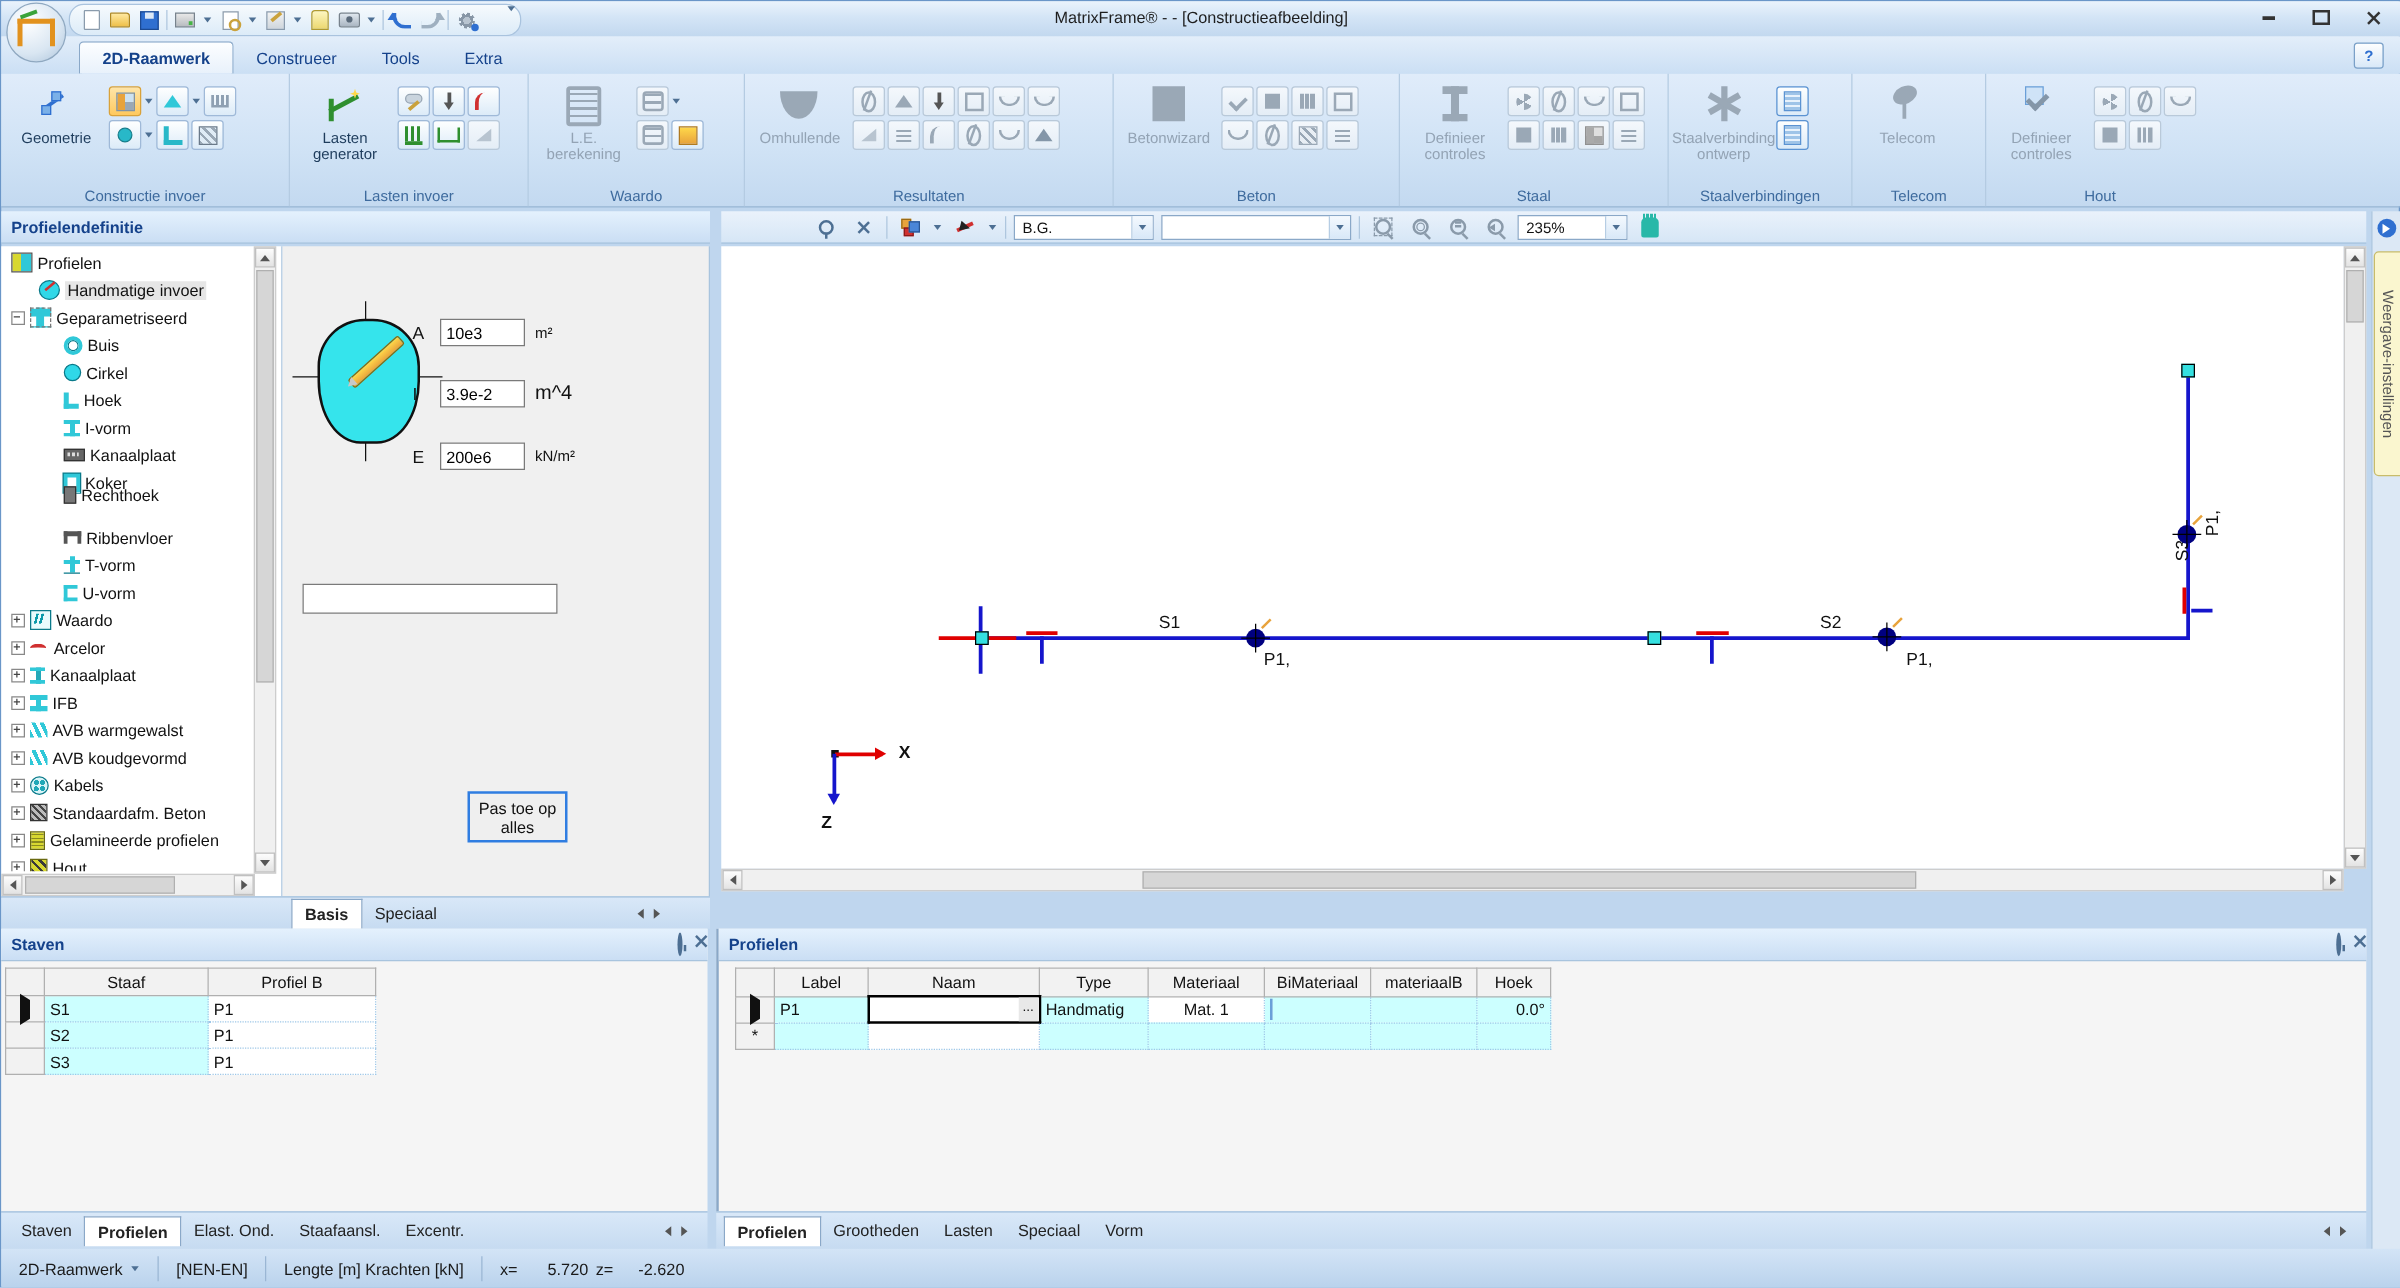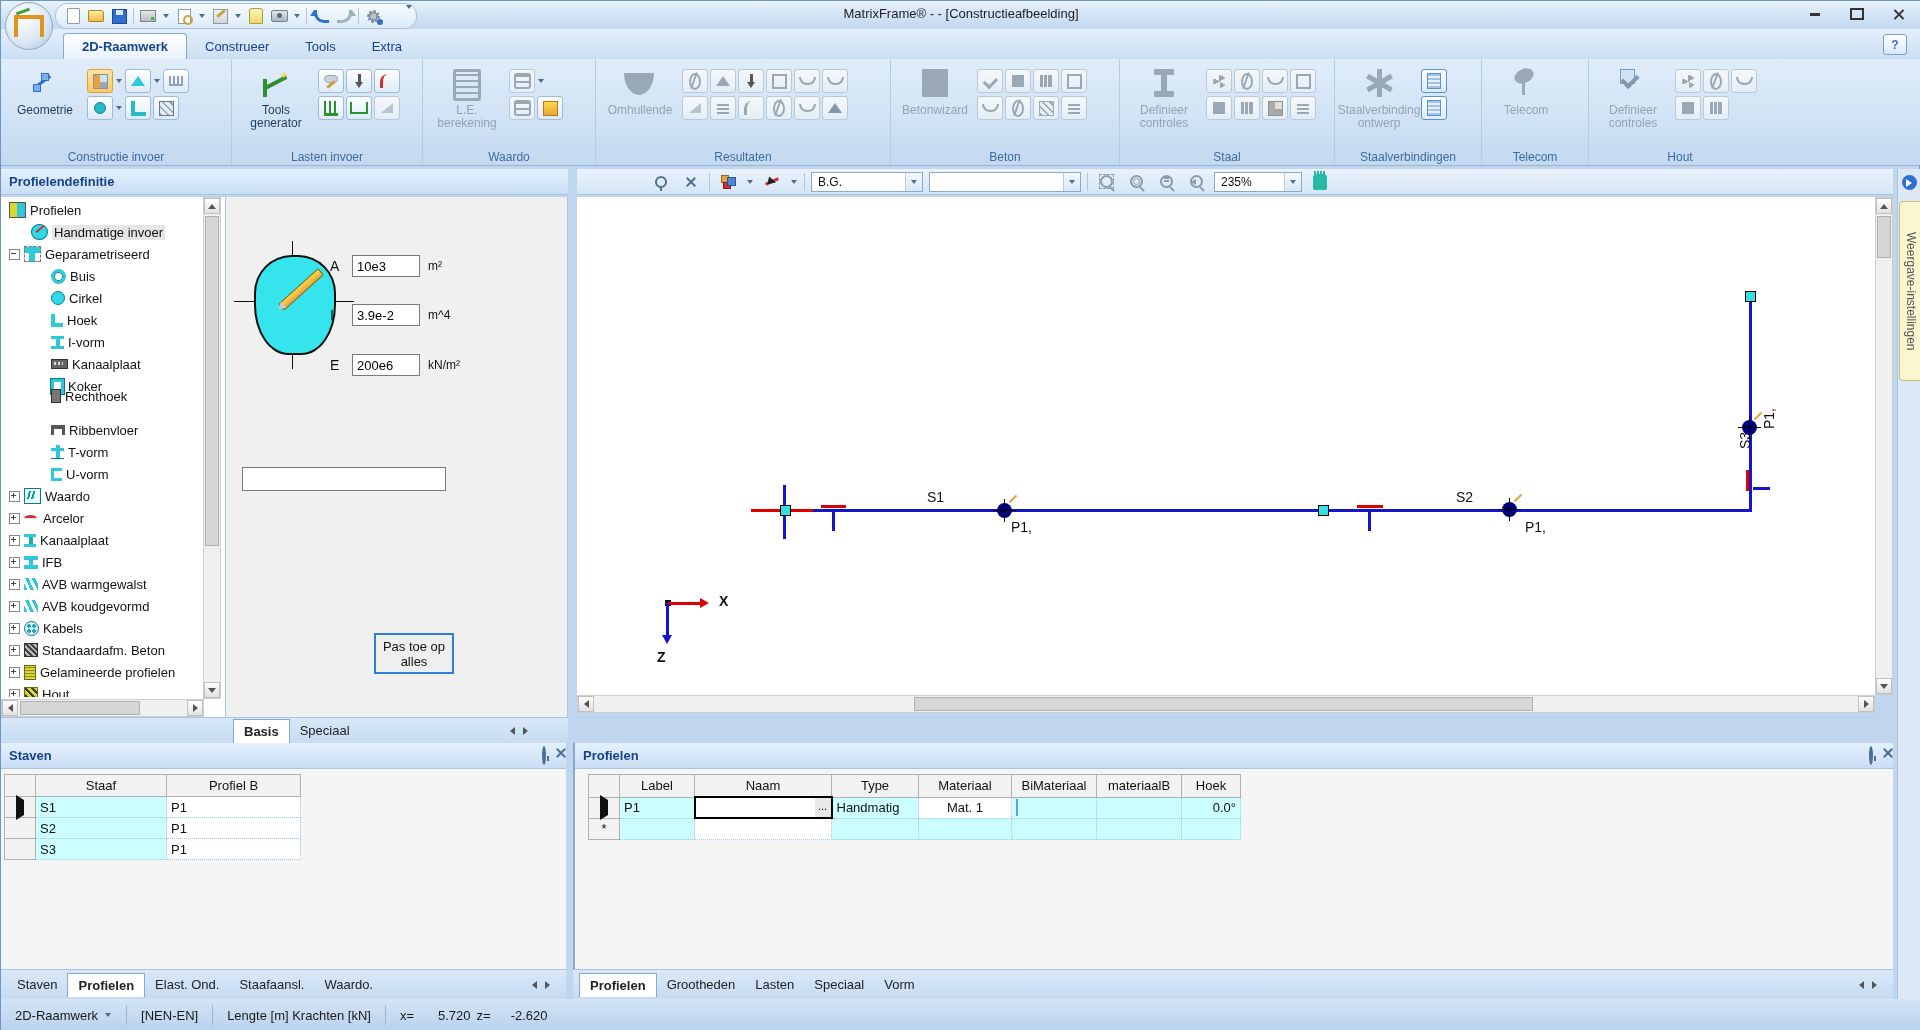--- a/index.html
+++ b/index.html
@@ -411,21 +411,21 @@
       <div class="rg-caption">Constructie invoer</div>
     </div>
 
     <div class="rg" style="width:178px;">
       <div class="bigbtn">
         <span class="bigicon">
             <span class="g g-house" style="position:absolute;left:2px;top:4px;">
               <span class="spark"></span>
             </span>
           </span>
-        <span>Tools generator</span>
+        <span>Lasten generator</span>
       </div>
       <div class="sbcol">
         <div class="sbrow">
           <span class="sb">
               <span class="g g-rain"></span>
             </span>
           <span class="sb">
               <span class="g g-parrow"></span>
             </span>
           <span class="sb">
@@ -889,21 +889,21 @@
     <div class="pencil"></div>
 
     <div class="frow" style="top:58px;">
       <span style="width:14px;">A</span>
       <input class="finput" value="10e3" style="">
       <span style="font-size:12px;">m²</span>
     </div>
     <div class="frow" style="top:107px;">
       <span style="width:14px;">I</span>
       <input class="finput" value="3.9e-2" style="">
-      <span style="font-size:12px;">m^4</span>
+      <span style="font-size:16px;">m^4</span>
     </div>
     <div class="frow" style="top:157px;">
       <span style="width:14px;">E</span>
       <input class="finput" value="200e6" style="">
       <span style="font-size:12px;">kN/m²</span>
     </div>
 
     <input class="fwide" value="" style="">
     <div class="applybtn">Pas toe op alles</div>
   </div>
@@ -1069,21 +1069,21 @@
       </tr>
     </tbody>
       </table>
   </div>
 
   <div class="abs tabstrip bt-left">
     <span class="ptab">Staven</span>
     <span class="ptab active">Profielen</span>
     <span class="ptab">Elast. Ond.</span>
     <span class="ptab">Staafaansl.</span>
-    <span class="ptab">Waardo.</span>
+    <span class="ptab">Excentr.</span>
     <span class="navarr" style="margin-left:auto;margin-right:16px;">
       <span><span class="tri-lf" style="display:inline-block;"></span></span>
       <span><span class="tri-rt" style="display:inline-block;"></span></span>
     </span>
   </div>
   <div class="abs tabstrip bt-right">
     <span class="ptab active">Profielen</span>
     <span class="ptab">Grootheden</span>
     <span class="ptab">Lasten</span>
     <span class="ptab">Speciaal</span>

